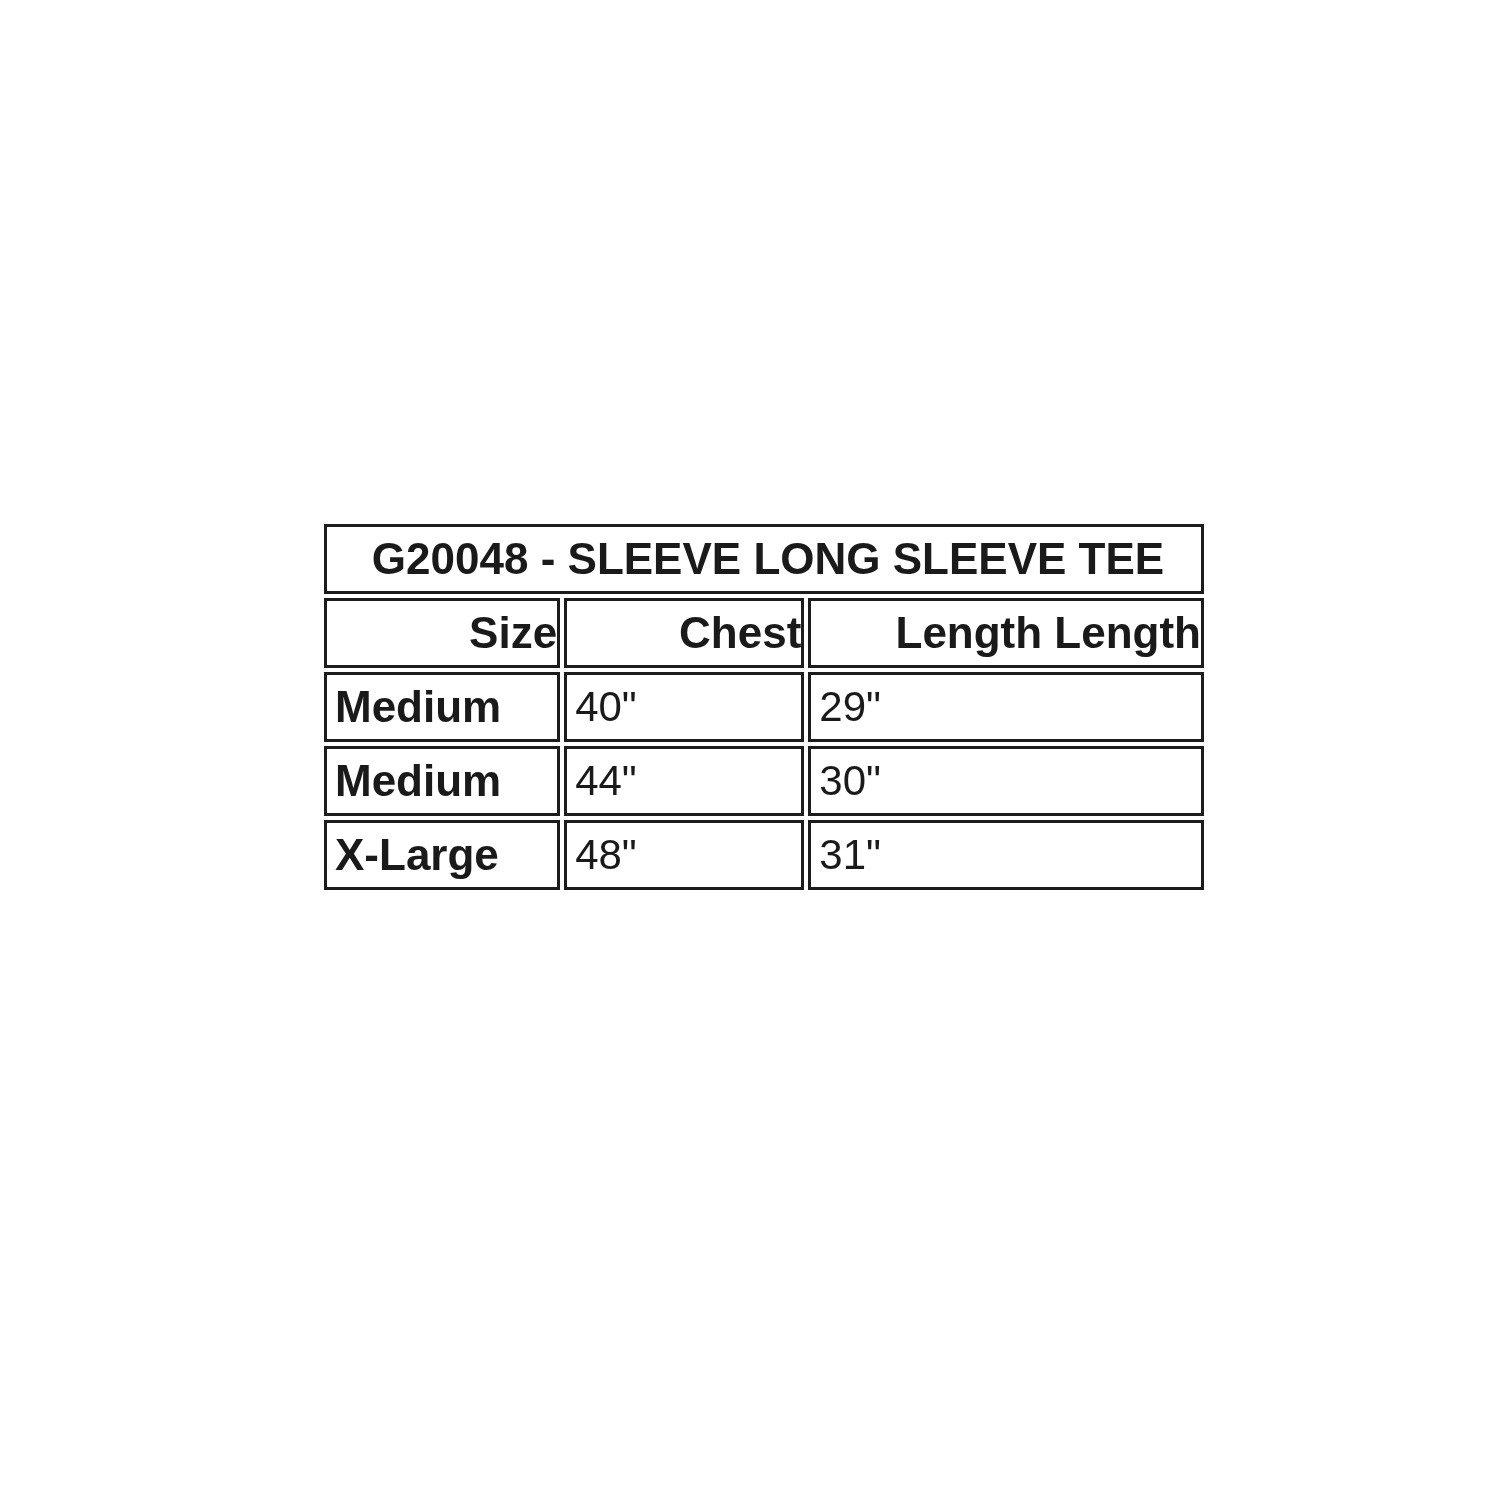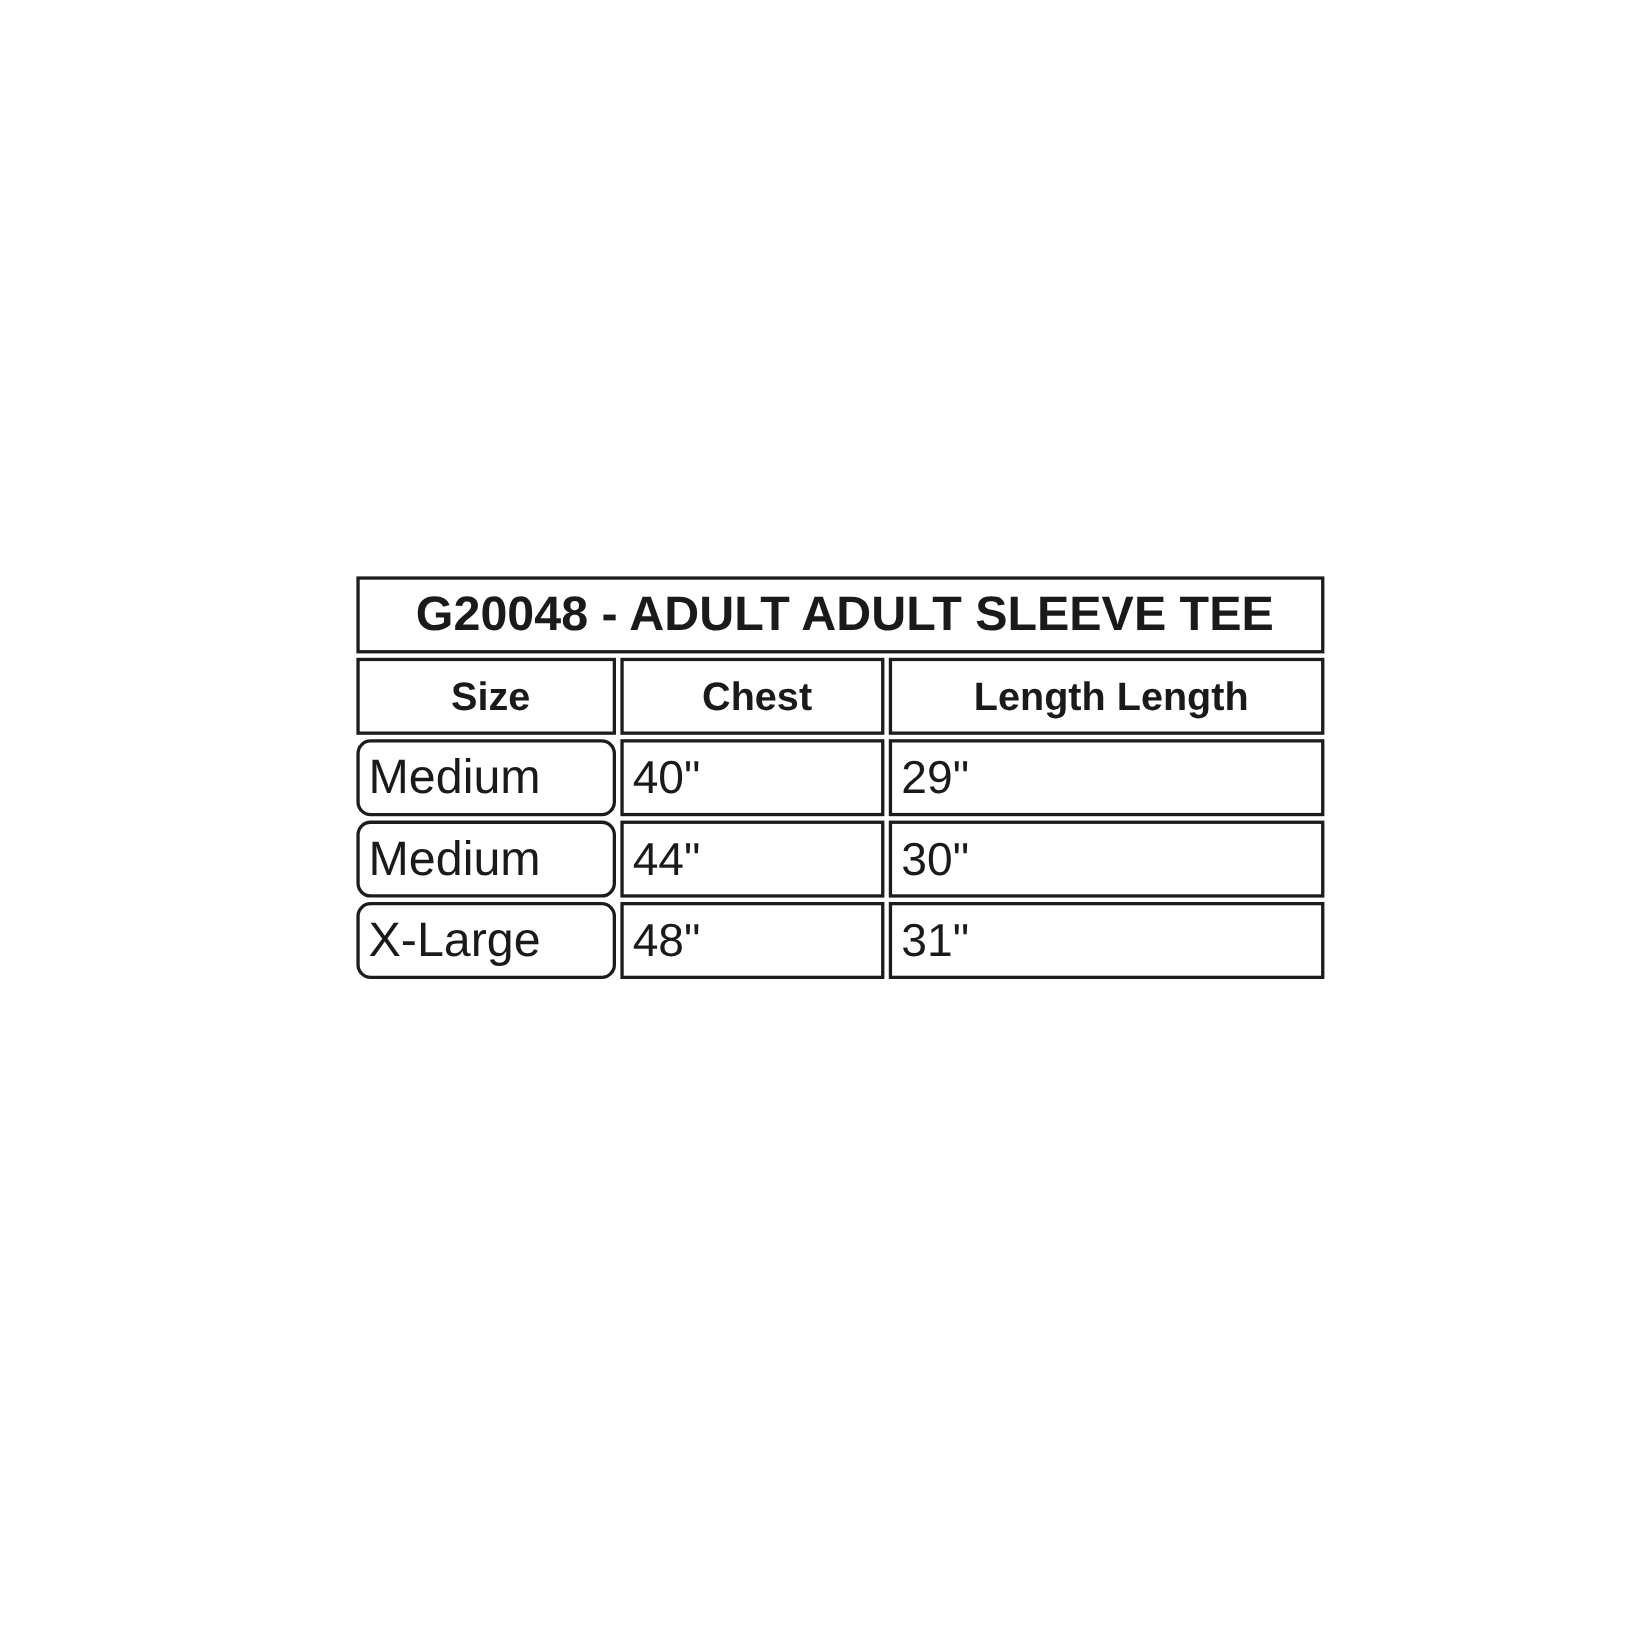--- a/index.html
+++ b/index.html
@@ -37,28 +37,27 @@
     overflow: hidden;
   }
   td.title-cell {
     text-align: center;
     font-weight: bold;
     font-size: 44px;
     letter-spacing: 0px;
     padding: 0;
   }
   th.col-header {
-    text-align: center;
+    text-align: right;
     font-weight: bold;
-    font-size: 36px;
+    font-size: 44px;
   }
   td.size-cell {
-    font-weight: normal;
+    font-weight: bold;
     font-size: 44px;
-    border-radius: 13px;
   }
   td.value-cell {
     font-weight: normal;
     font-size: 42px;
   }
   col.c-size  { width: 234px; }
   col.c-chest { width: 238px; }
   col.c-len   { width: 392px; }
 </style>
 </head>
@@ -66,21 +65,21 @@
 
 <div class="canvas">
   <table class="size-chart">
     <colgroup>
       <col class="c-size">
       <col class="c-chest">
       <col class="c-len">
     </colgroup>
     <tbody>
       <tr>
-        <td colspan="3" class="title-cell">G20048 - ADULT ADULT SLEEVE TEE</td>
+        <td colspan="3" class="title-cell">G20048 - SLEEVE LONG SLEEVE TEE</td>
       </tr>
       <tr>
         <th class="col-header">Size</th>
         <th class="col-header">Chest</th>
         <th class="col-header">Length Length</th>
       </tr>
       <tr>
         <td class="size-cell">Medium</td>
         <td class="value-cell">40"</td>
         <td class="value-cell">29"</td>

